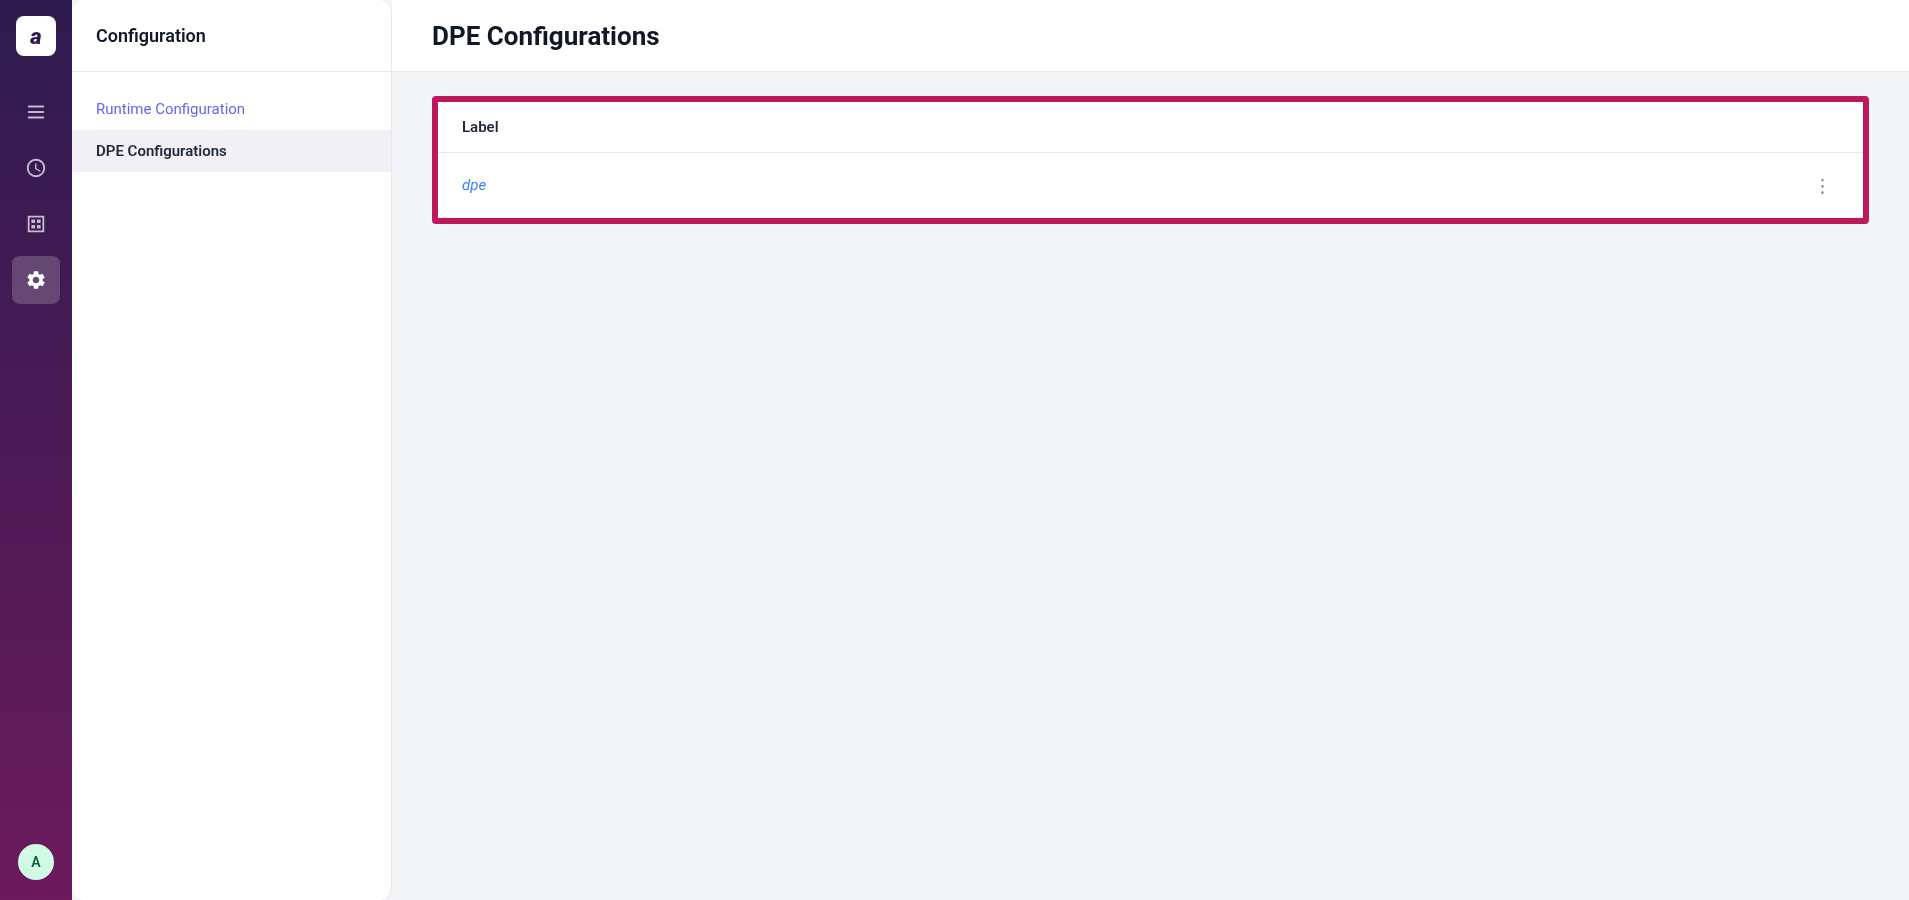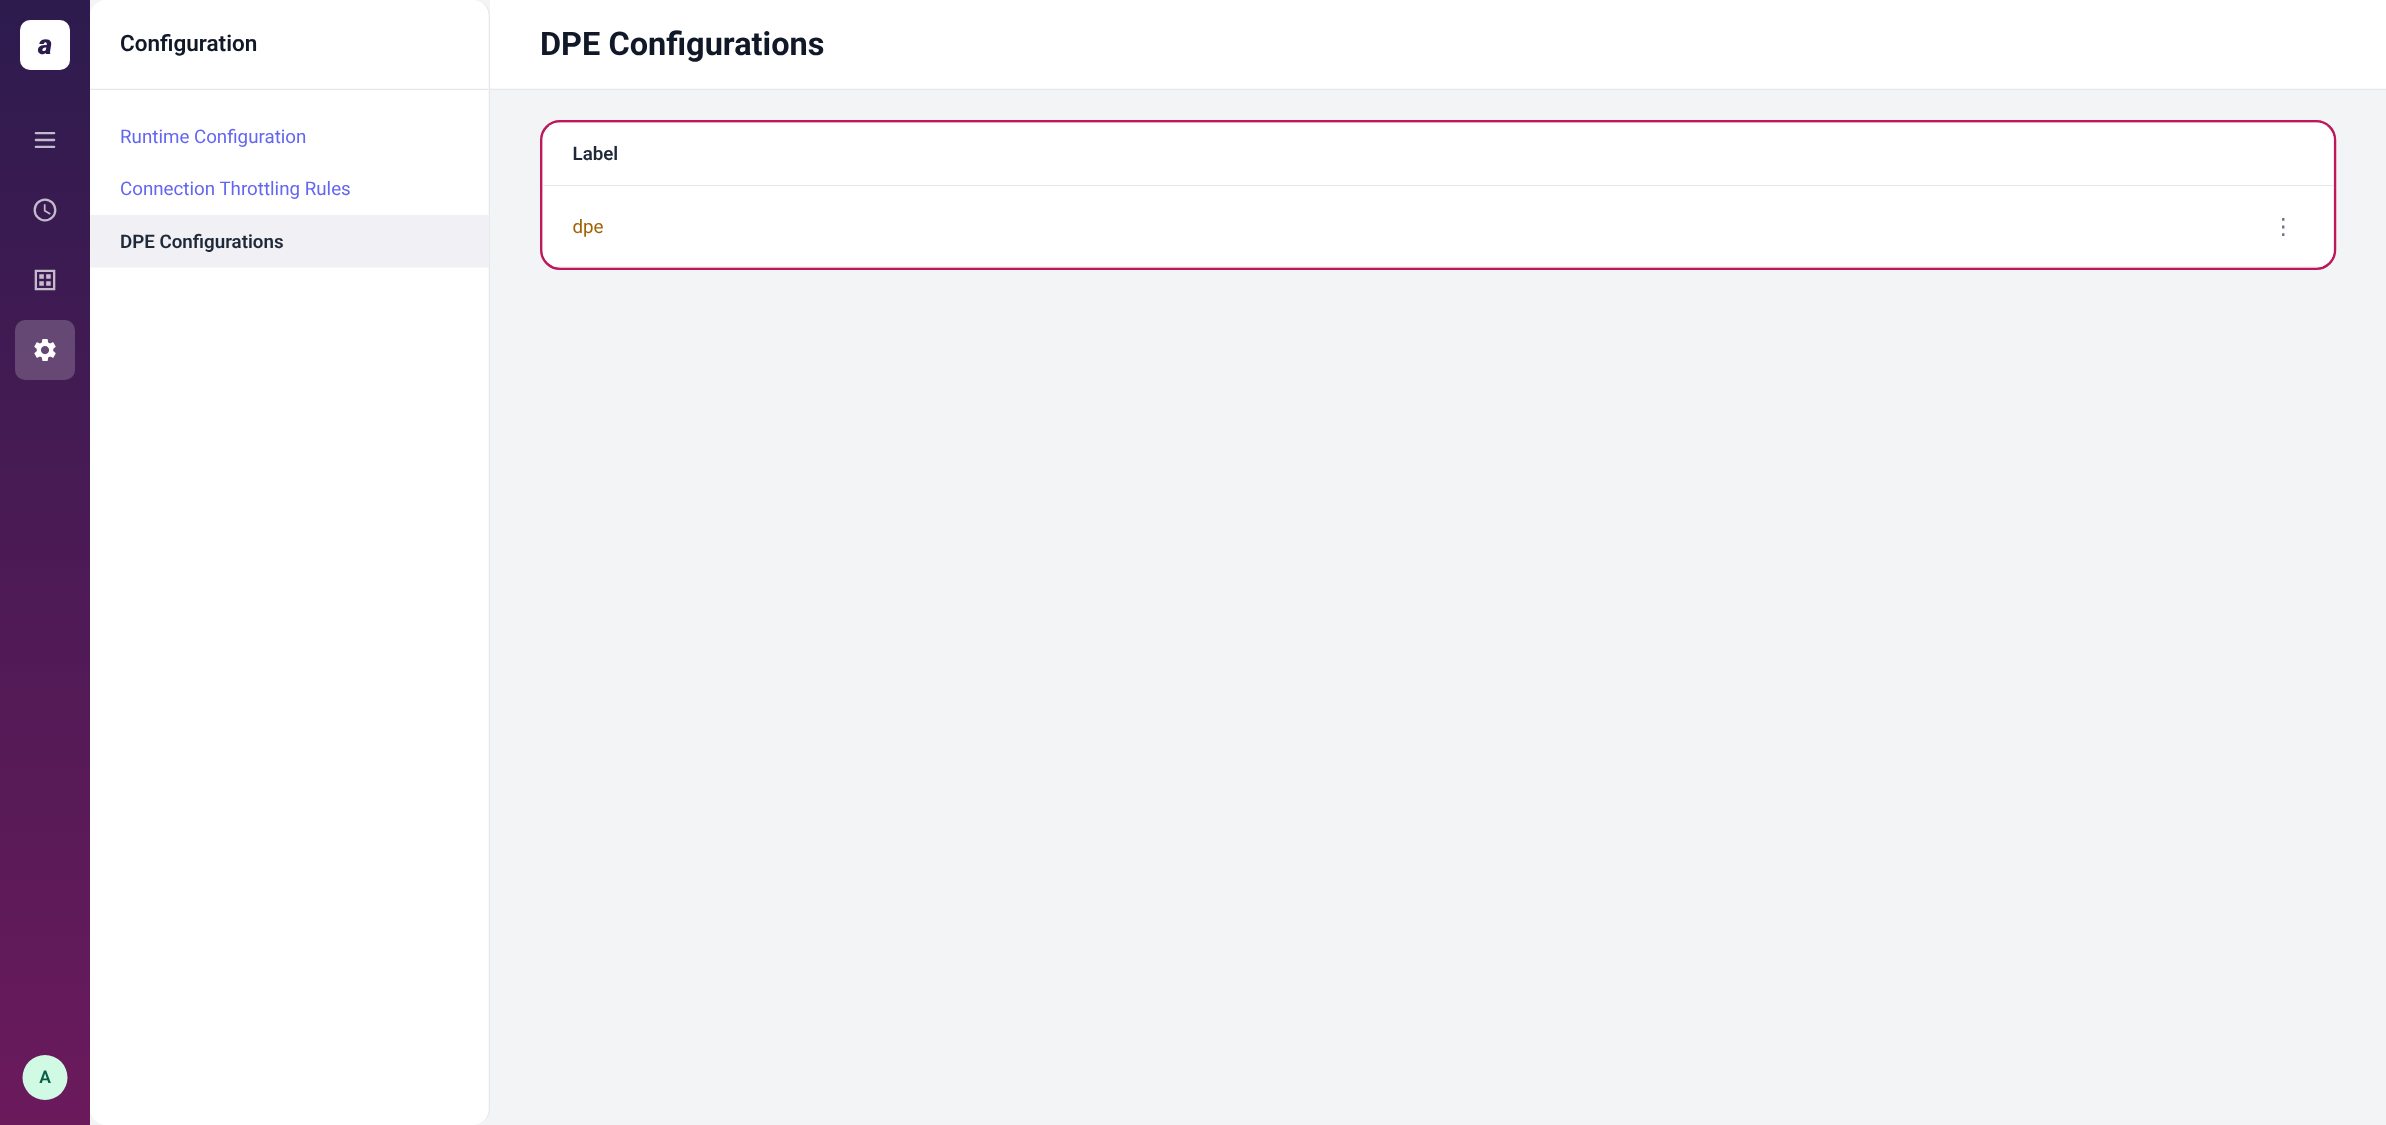--- a/index.html
+++ b/index.html
@@ -166,22 +166,22 @@
     }
 
     .content-area {
       flex: 1;
       padding: 24px 40px;
       overflow-y: auto;
     }
 
     .table-container {
       background: white;
-      border-radius: 16px;
-      border: 2px solid #be185d;
+      border-radius: 4px;
+      border: 6px solid #be185d;
       overflow: hidden;
     }
 
     .table-header-row {
       display: flex;
       align-items: center;
       padding: 16px 24px;
       border-bottom: 1px solid #e5e7eb;
       background: white;
     }
@@ -197,21 +197,22 @@
       align-items: center;
       padding: 16px 24px;
       border-bottom: 1px solid #f0f0f0;
       background: white;
       cursor: pointer;
     }
 
     .table-row-label {
       flex: 1;
       font-size: 15px;
-      color: #a16207;
+      color: #3b82f6;
+      font-style: italic;
     }
 
     .more-button {
       width: 32px;
       height: 32px;
       display: flex;
       align-items: center;
       justify-content: center;
       border-radius: 4px;
       cursor: pointer;
@@ -270,23 +271,20 @@
 </div>
 
 <div class="text-sidebar">
   <div class="sidebar-header">
     <span>Configuration</span>
   </div>
 
   <nav class="sidebar-nav">
     <div class="sidebar-nav-item">
       <span>Runtime Configuration</span>
-    </div>
-    <div class="sidebar-nav-item">
-      <span>Connection Throttling Rules</span>
     </div>
     <div class="sidebar-nav-item active">
       <span>DPE Configurations</span>
     </div>
   </nav>
 </div>
 
 <div class="main-content">
   <div class="main-header">
     <h1 class="page-title">DPE Configurations</h1>

